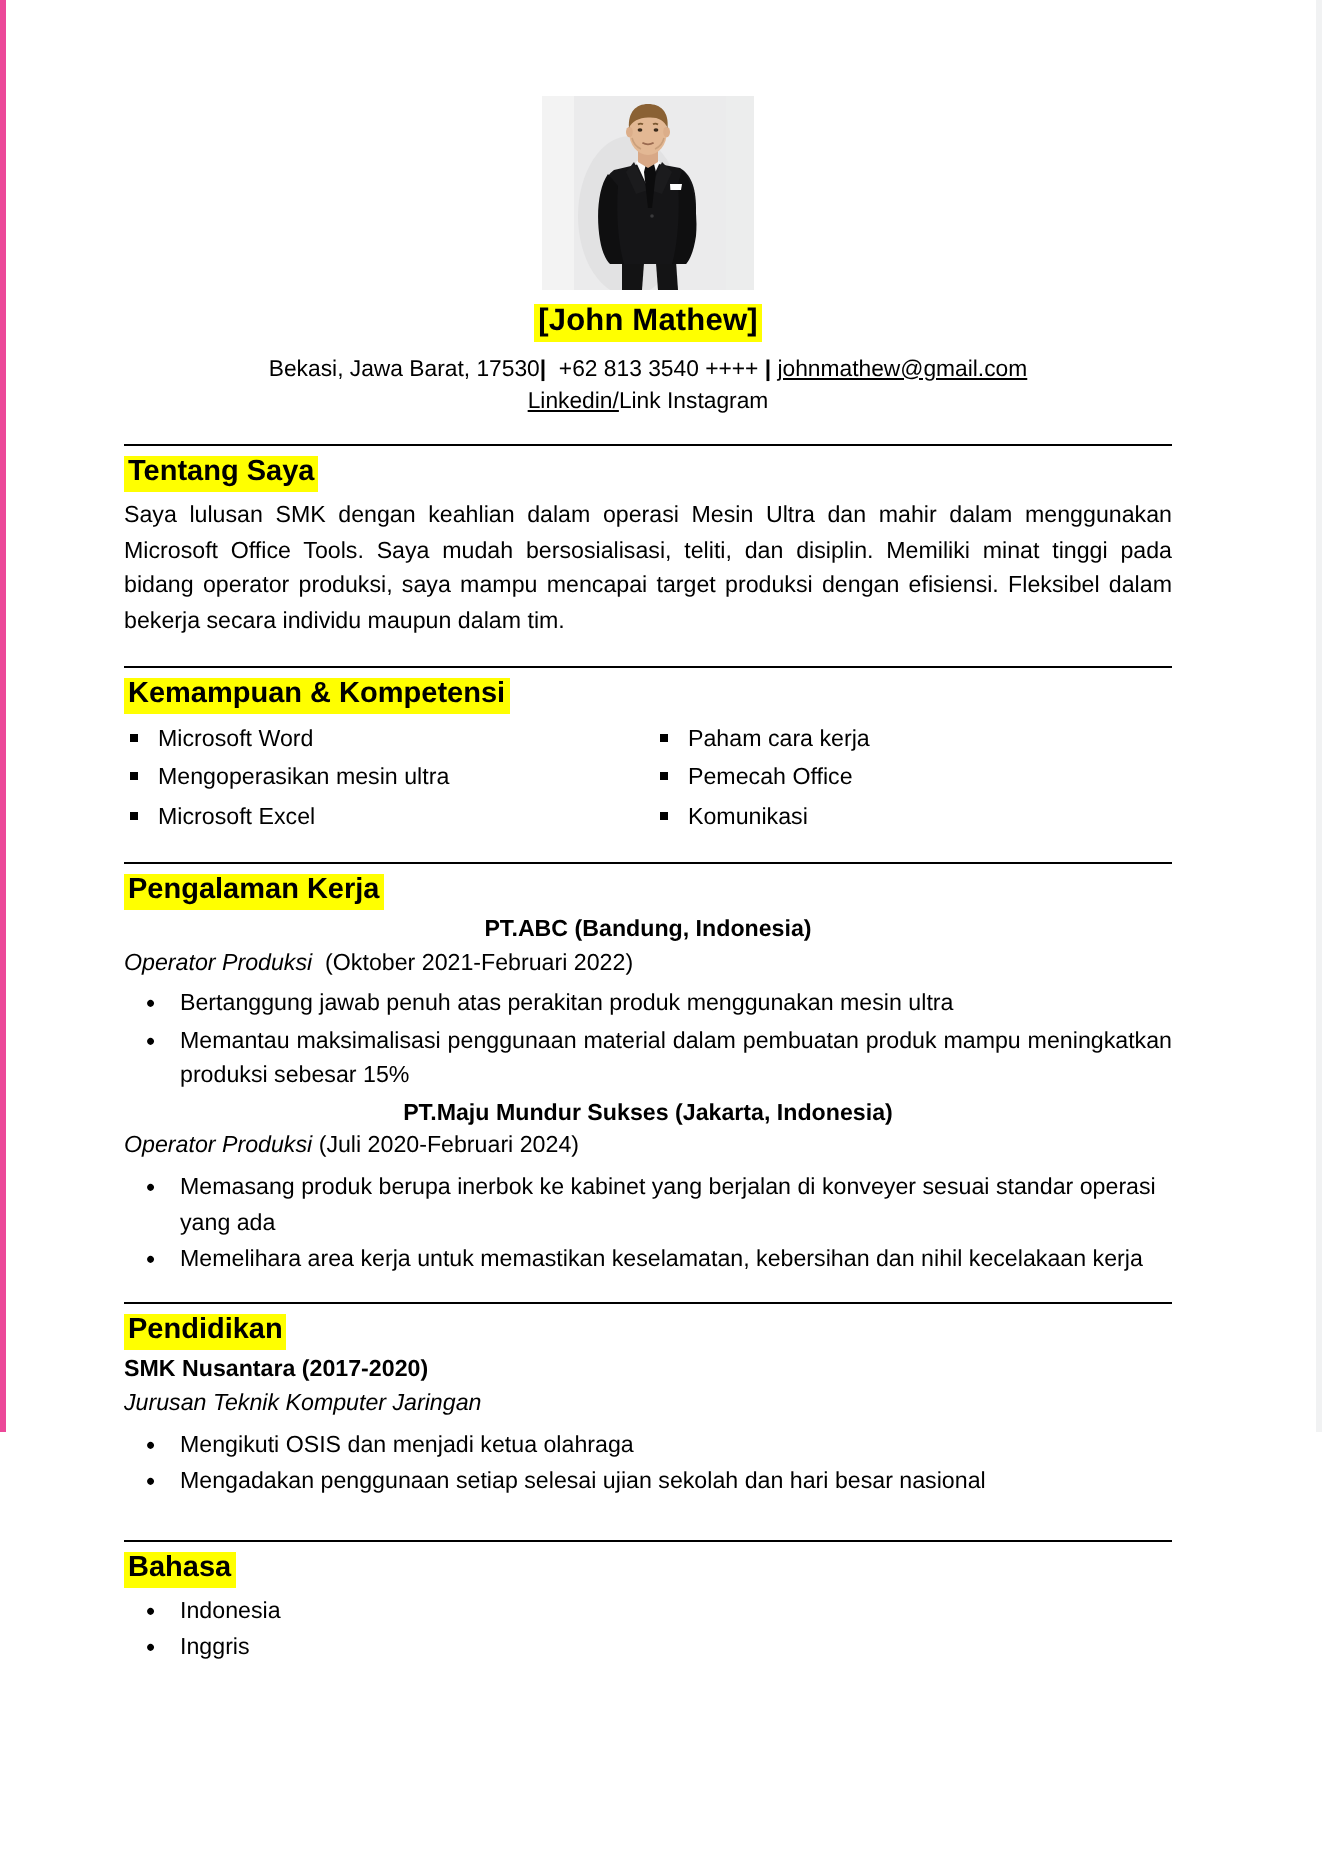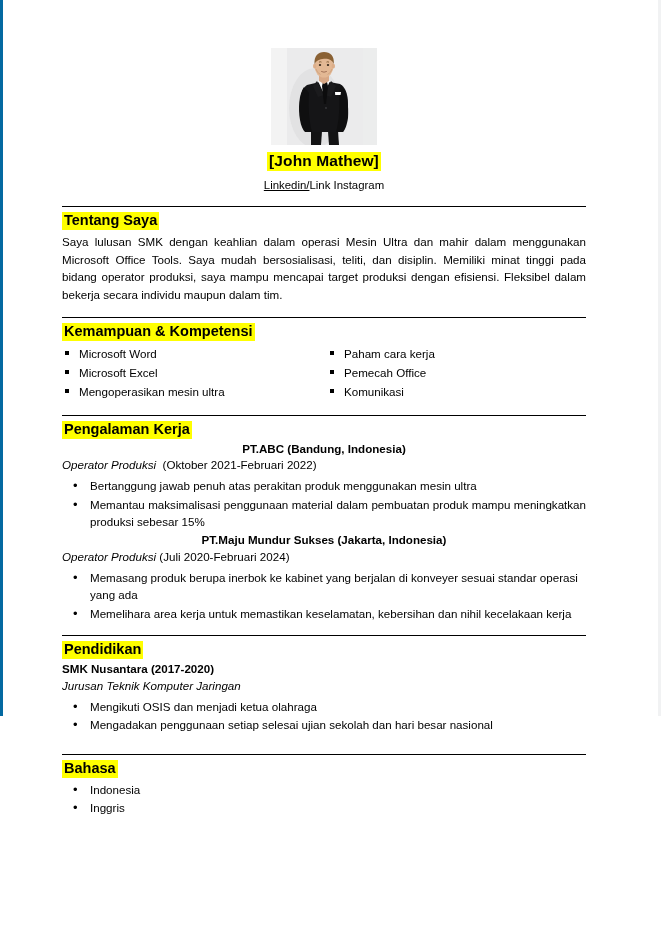--- a/index.html
+++ b/index.html
@@ -15,21 +15,21 @@
     color: #000000;
     position: relative;
     overflow: hidden;
   }
   .page {
     position: absolute;
     left: 0; top: 0;
     width: 661px;
     height: 716px;
     background: #ffffff;
-    border-left: 3px solid #0369a1;
+    border-left: 3px solid #ec4899;
     border-right: 3px solid #f1f2f3;
   }
   .content {
     position: absolute;
     left: 59px;
     top: 0;
     width: 524px;
   }
 
   
@@ -212,40 +212,46 @@
           <circle cx="55" cy="60" r="0.9" fill="#3a3a3c"></circle>
         </svg>
       </div>
 
       <div class="name-wrap">
         <span class="name">[John Mathew]</span>
       </div>
 
       <div class="contact">
         <div>
+          <span>Bekasi, Jawa Barat, 17530</span><span class="sep">|</span>&nbsp;
+          <span>+62 813 3540 ++++</span>
+          <span class="sep">|</span>
+          <span class="u">johnmathew@gmail.com</span>
+        </div>
+        <div>
           <span class="u">Linkedin/</span><span>Link Instagram</span>
         </div>
       </div>
     </div>
 
     <div class="rule"></div>
     <div>
       <div><span class="sec-title">Tentang Saya</span></div>
       <p class="para">Saya lulusan SMK dengan keahlian dalam operasi Mesin Ultra dan mahir dalam menggunakan Microsoft Office Tools. Saya mudah bersosialisasi, teliti, dan disiplin. Memiliki minat tinggi pada bidang operator produksi, saya mampu mencapai target produksi dengan efisiensi. Fleksibel dalam bekerja secara individu maupun dalam tim.</p>
     </div>
 
     <div class="rule"></div>
     <div>
       <div><span class="sec-title">Kemampuan &amp; Kompetensi</span></div>
       <div class="skills">
         <div class="col left">
           <ul class="sq-list">
             <li>Microsoft Word</li>
+            <li>Mengoperasikan mesin ultra</li>
             <li>Microsoft Excel</li>
-            <li>Mengoperasikan mesin ultra</li>
           </ul>
         </div>
         <div class="col right">
           <ul class="sq-list">
             <li>Paham cara kerja</li>
             <li>Pemecah Office</li>
             <li>Komunikasi</li>
           </ul>
         </div>
       </div>

